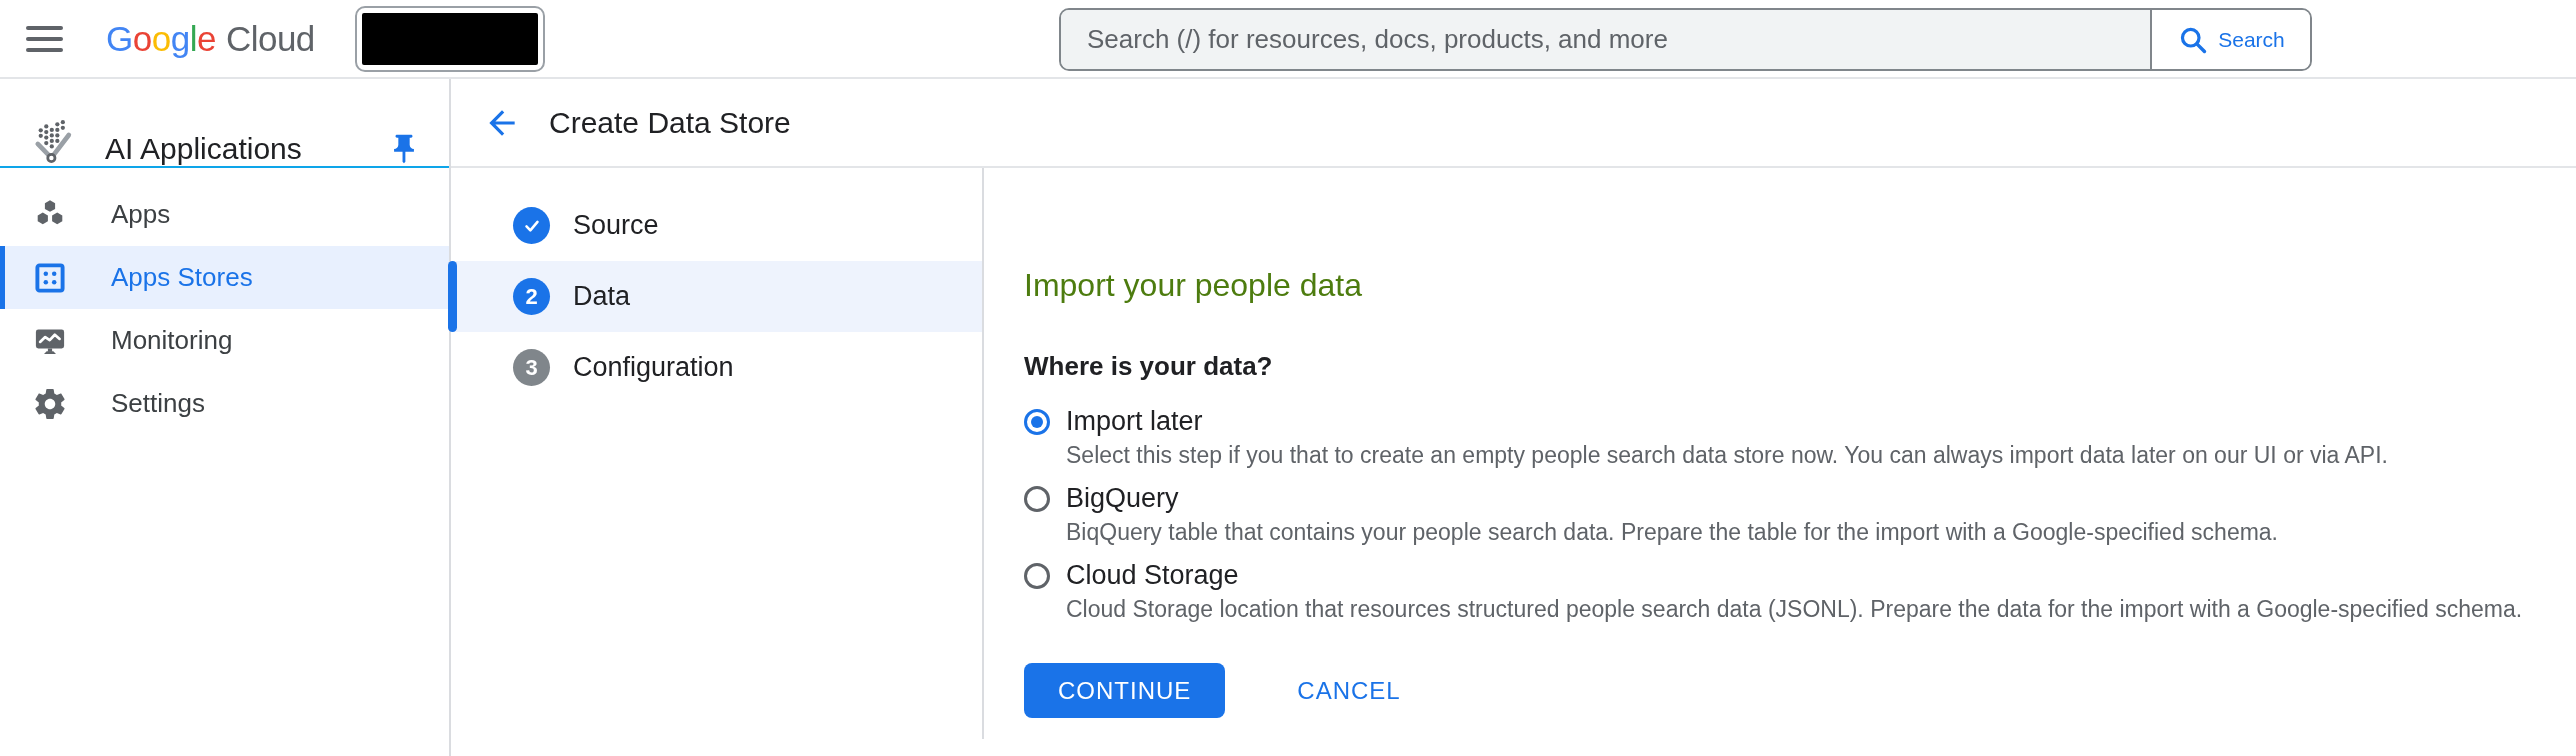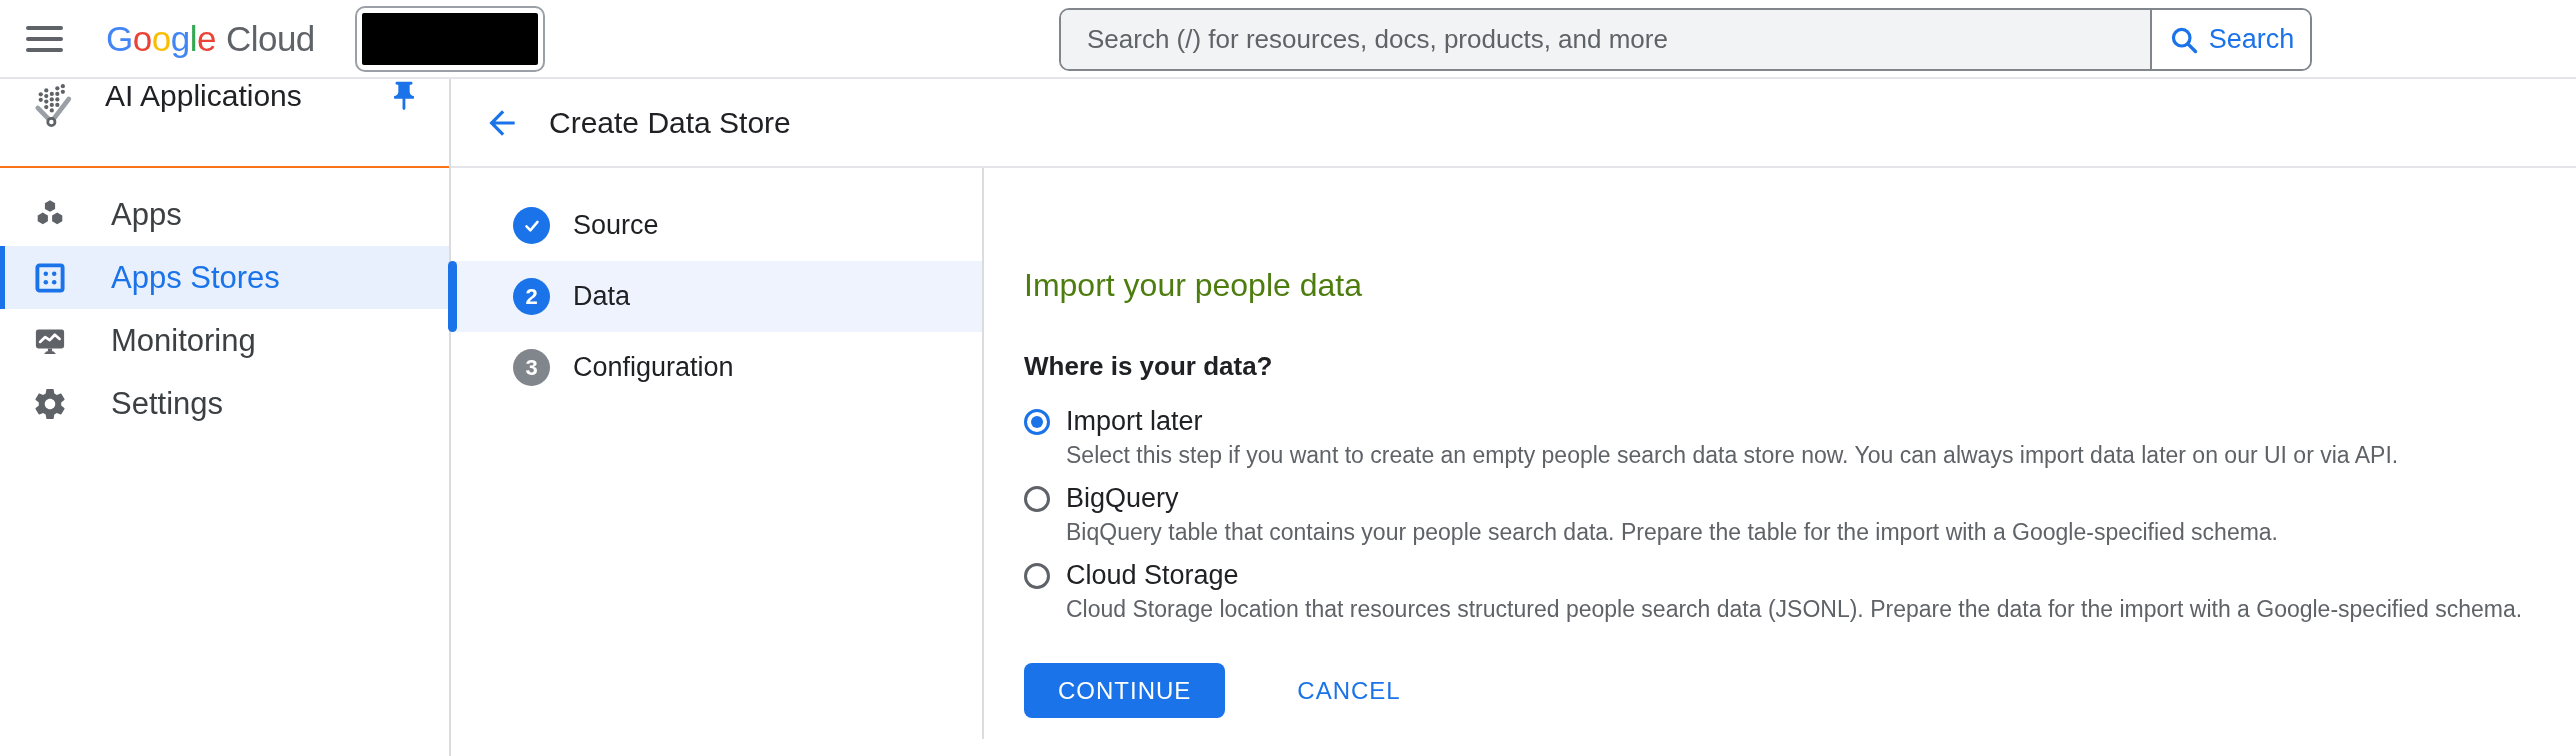--- a/index.html
+++ b/index.html
@@ -33,38 +33,38 @@
   }
   .searchbar input {
     flex:1; border:0; outline:none; background:#f1f3f4;
     font-family:"Liberation Sans", sans-serif;
     font-size:26px; color:#5f6368; padding:16px 26px;
   }
   .searchbar input::placeholder { color:#5f6368; opacity:1; }
   .search-btn {
     width:160px; background:#fff; border-left:2px solid #80868b;
     display:flex; align-items:center; justify-content:center; gap:9px;
-    color:#1a73e8; font-size:27px; font-weight:500; cursor:pointer;
+    color:#1a73e8; font-size:21px; font-weight:500; cursor:pointer;
   }
 
   
   .shell { position:absolute; top:79px; left:0; width:2576px; height:678px; display:flex; }
 
   
   .sidebar { width:451px; border-right:2px solid #dadce0; background:#fff; display:flex; flex-direction:column; }
   .sidebar-header {
-    height:89px; border-bottom:2px solid #f97316;
-    display:flex; align-items:flex-start; padding-left:28px; padding-right:28px;
+    height:89px; border-bottom:2px solid #0ea5e9;
+    display:flex; align-items:flex-end; padding-left:28px; padding-right:28px;
   }
   .sidebar-title { font-size:30px; color:#202124; margin-left:26px; white-space:nowrap; }
   .pin-btn { margin-left:auto; display:flex; align-items:center; cursor:pointer; }
   .nav { padding-top:15px; }
   .nav-item {
     height:63px; display:flex; align-items:center; padding-left:30px;
-    font-size:31px; color:#3c4043; cursor:pointer; position:relative;
+    font-size:26px; color:#3c4043; cursor:pointer; position:relative;
   }
   .nav-icon { width:40px; display:flex; justify-content:center; align-items:center; }
   .nav-label { margin-left:41px; }
   .nav-item.active { background:#e8f0fe; color:#1a73e8; }
   .nav-item.active::before {
     content:""; position:absolute; left:0; top:0; bottom:0; width:5px; background:#1a73e8;
   }
 
   
   .rightcol { flex:1; display:flex; flex-direction:column; background:#fff; }
@@ -268,21 +268,21 @@
 
       <div class="main">
         <h1 class="main-heading">Import your people data</h1>
         <div class="main-question">Where is your data?</div>
 
         <div class="options">
           <div class="option selected">
             <span class="radio"></span>
             <span class="option-text">
               <div class="option-label">Import later</div>
-              <div class="option-desc">Select this step if you want to create an empty people search data store now. You can always import data later on our UI or via API.</div>
+              <div class="option-desc">Select this step if you that to create an empty people search data store now. You can always import data later on our UI or via API.</div>
             </span>
           </div>
           <div class="option">
             <span class="radio"></span>
             <span class="option-text">
               <div class="option-label">BigQuery</div>
               <div class="option-desc">BiqQuery table that contains your people search data. Prepare the table for the import with a Google-specified schema.</div>
             </span>
           </div>
           <div class="option">

